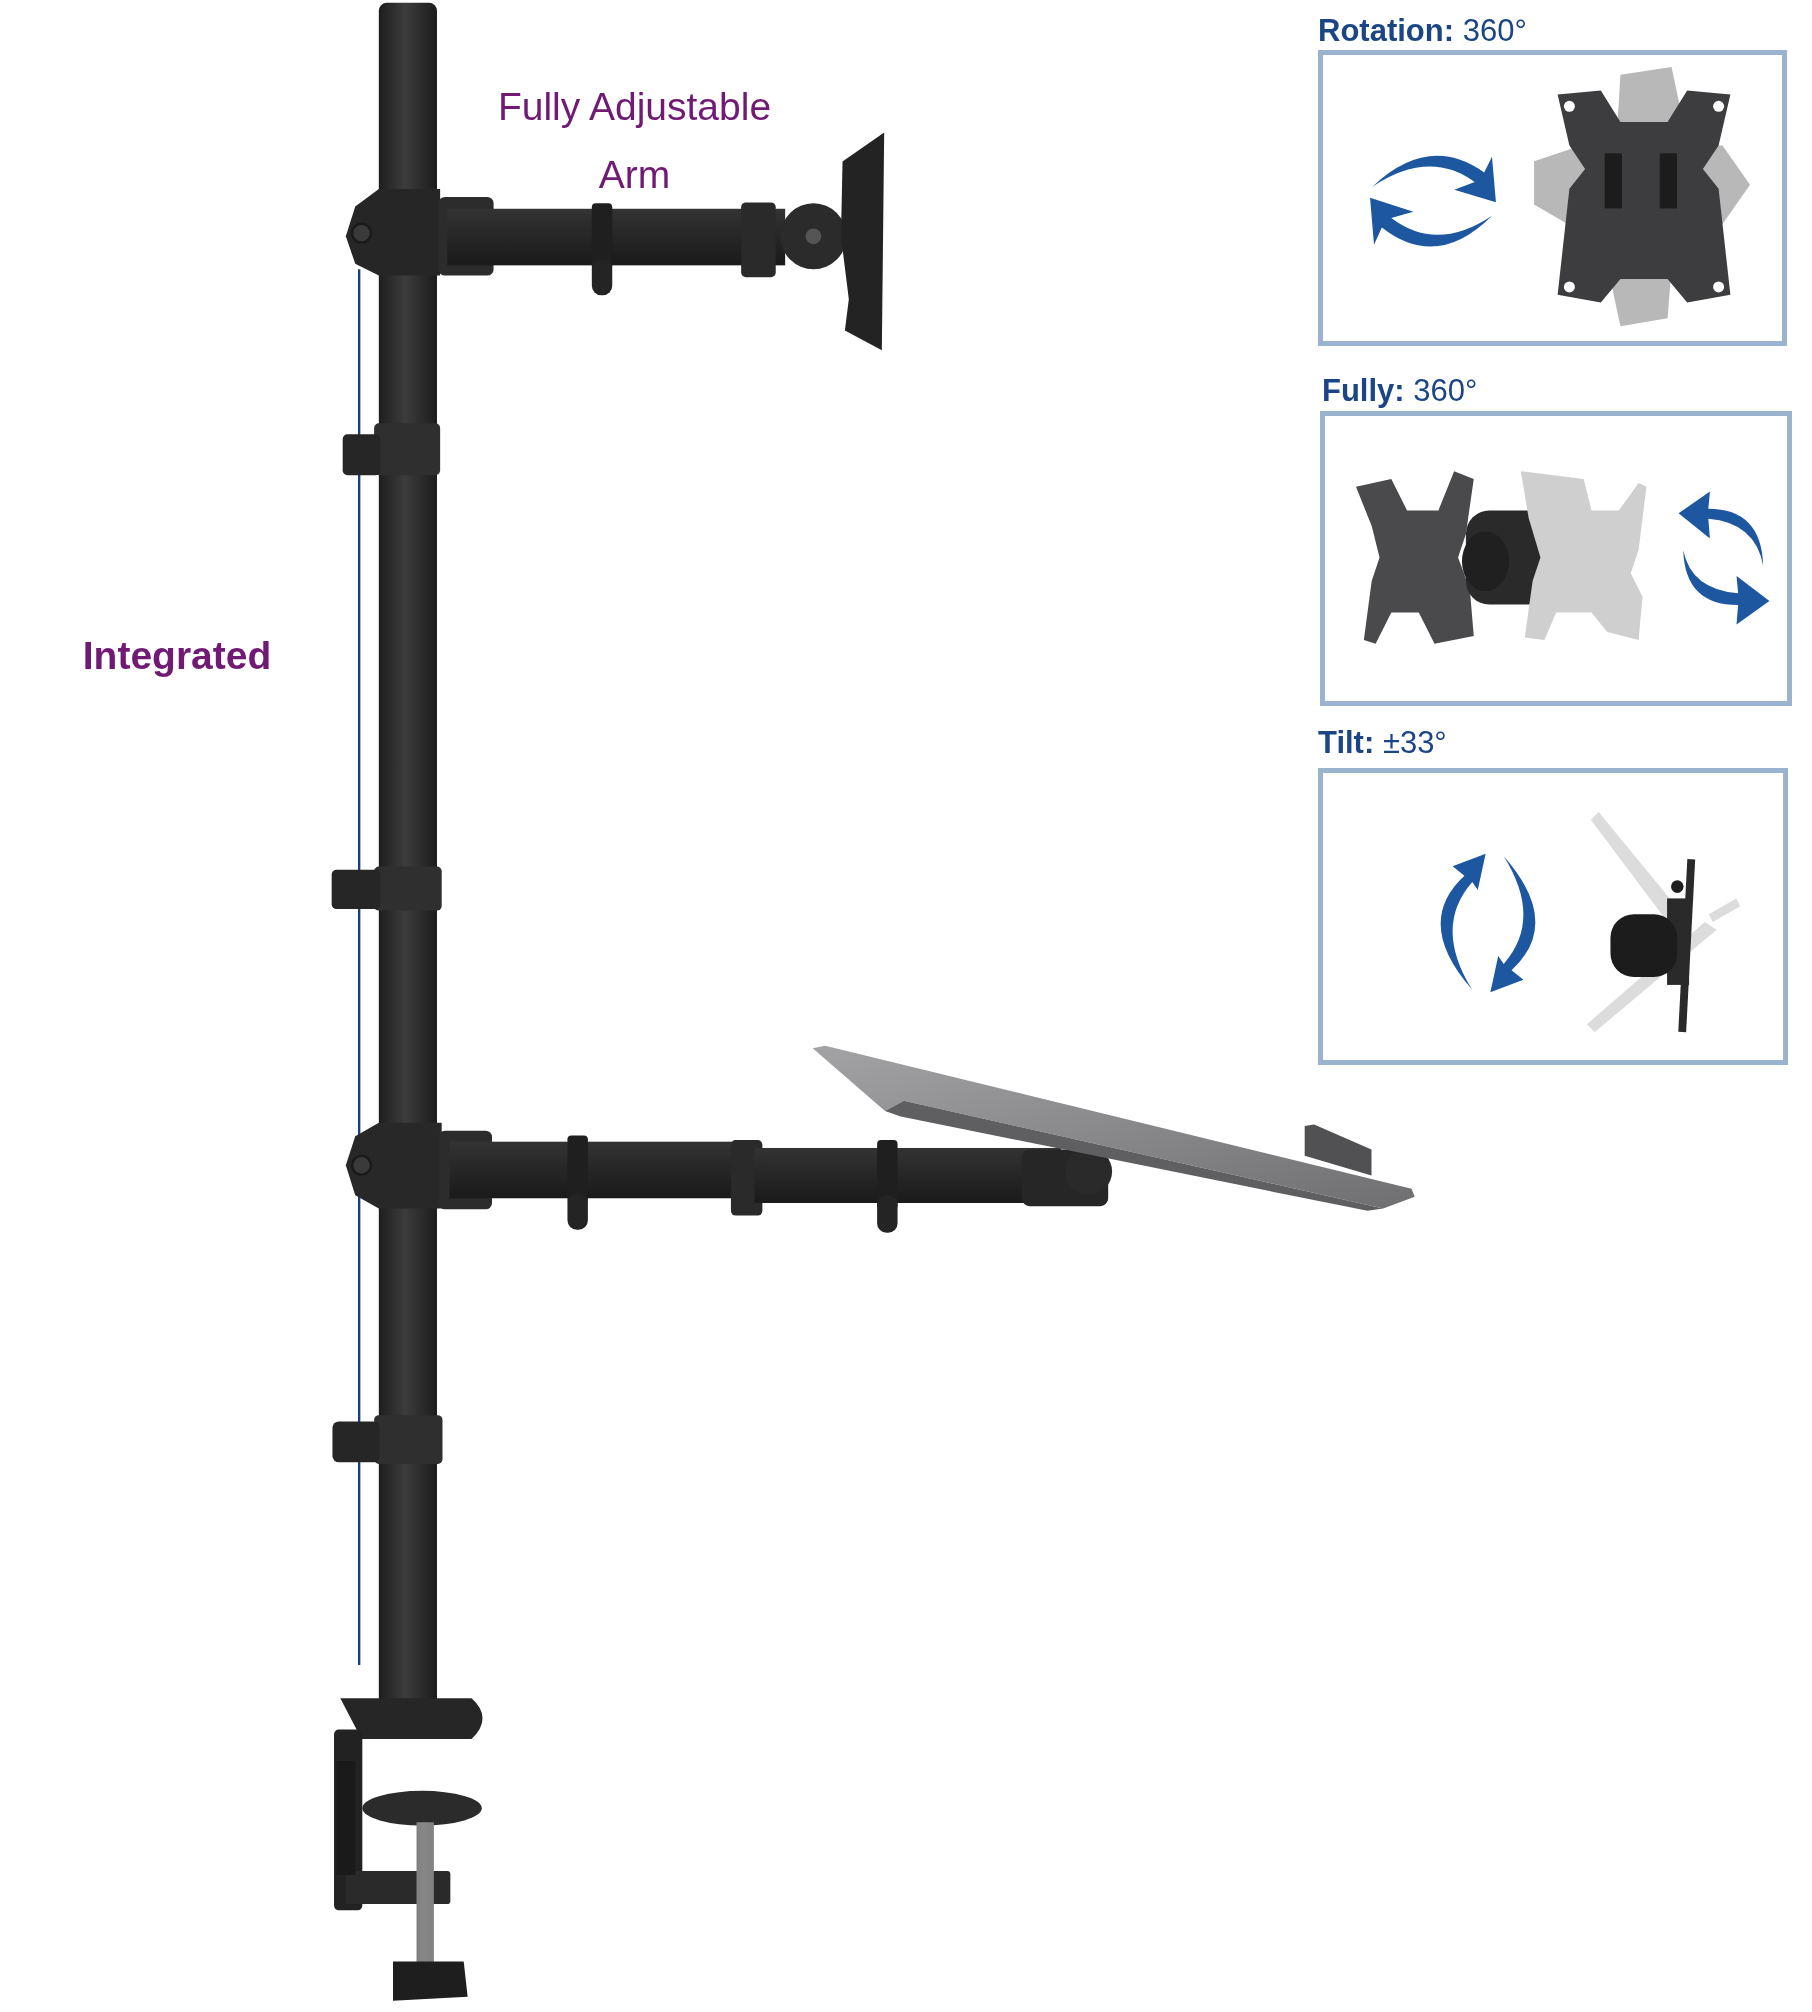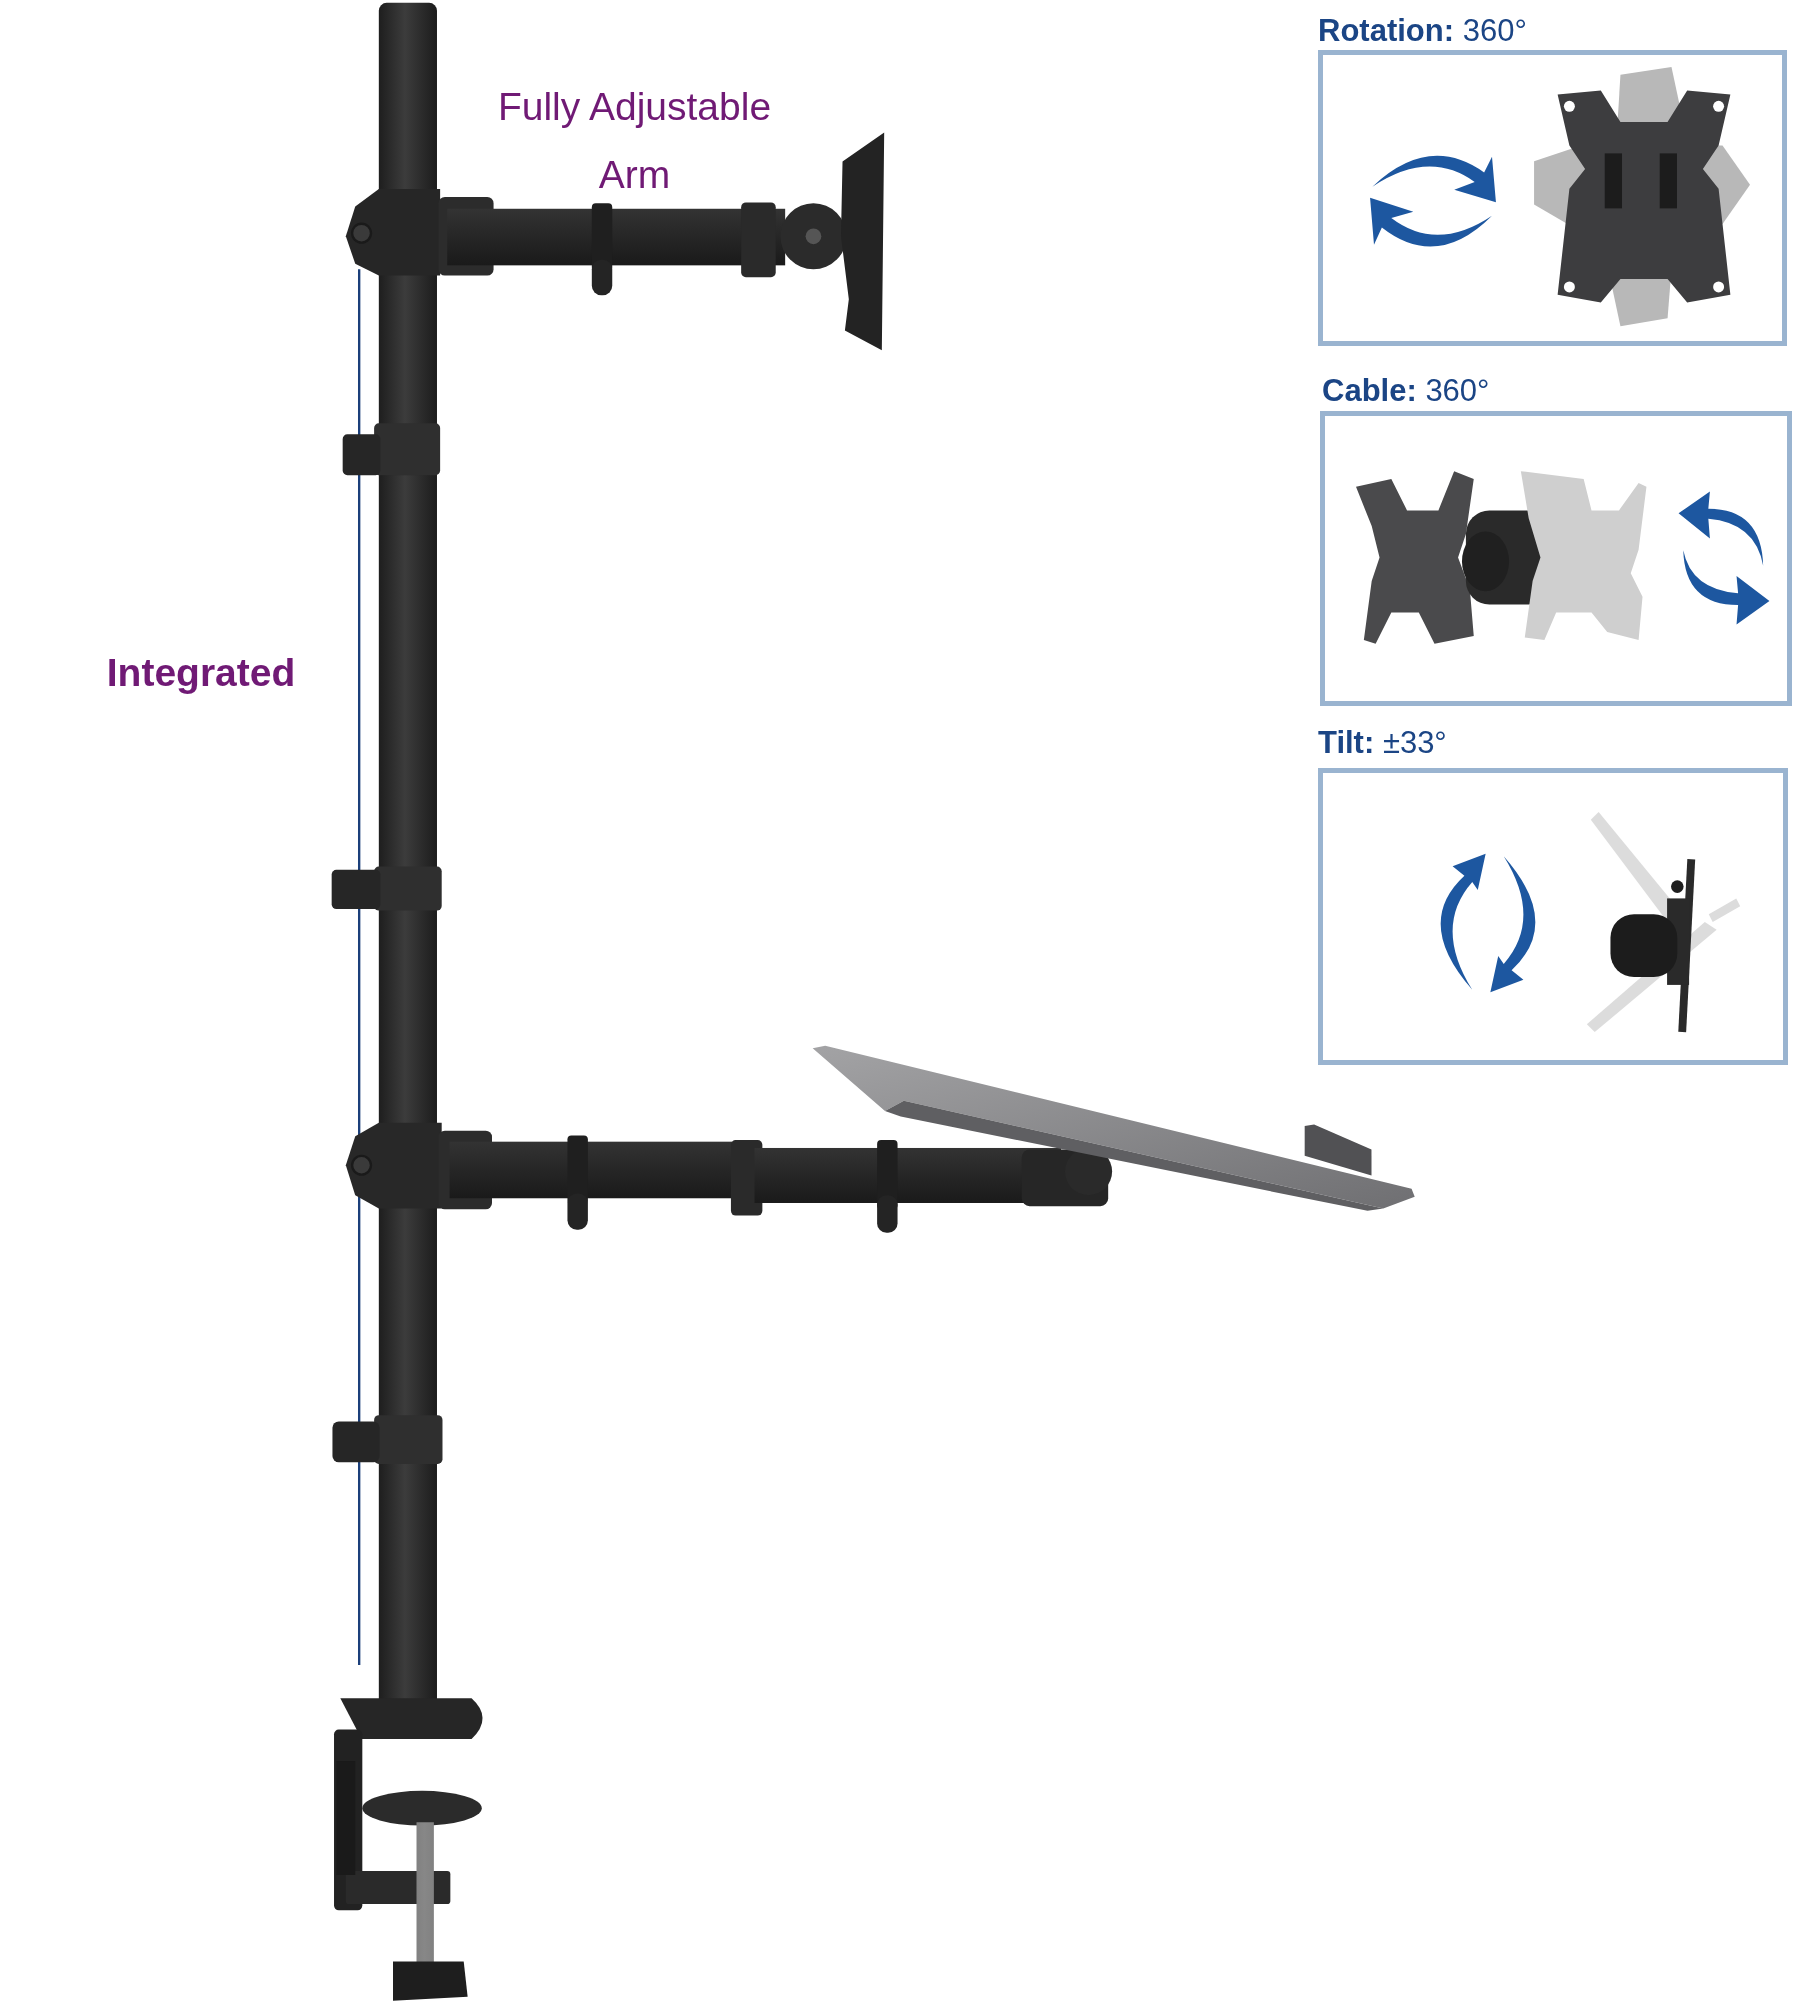--- a/index.html
+++ b/index.html
@@ -9,21 +9,21 @@
   .center{text-align:center;}
   .bold{font-weight:bold;}
   .feat-title{position:absolute;color:#1b4585;font-size:31px;line-height:35px;white-space:nowrap;}
   .feat-title .k{font-weight:bold;}
   .feat-box{position:absolute;border:5.5px solid #9ab4d0;background:#fff;box-sizing:border-box;}
   svg{display:block;}
 </style>
 </head>
 <body>
 
-<div class="abs label center" style="left:0;top:649px;width:354px;padding-left:24px;">
+<div class="abs label center" style="left:0;top:632px;width:354px;">
   <div class="bold">Integrated</div>
 </div>
 
 <div class="abs label center" style="left:481px;top:83px;width:307px;">
   <div>Fully Adjustable</div>
   <div style="margin-top:21px;">Arm</div>
 </div>
 
 <svg class="abs" style="left:0;top:0;" width="1454" height="2013" viewBox="0 0 1850 2560">
   <defs>
@@ -127,21 +127,21 @@
     <rect x="90" y="110" width="22" height="70" fill="#1c1c1c"></rect>
     <rect x="160" y="110" width="22" height="70" fill="#1c1c1c"></rect>
     <circle cx="45" cy="50" r="7" fill="#fff"></circle>
       <circle cx="235" cy="50" r="7" fill="#fff"></circle>
     <circle cx="45" cy="280" r="7" fill="#fff"></circle>
       <circle cx="235" cy="280" r="7" fill="#fff"></circle>
   </svg>
 </div>
 
 <div class="feat-title" style="left:1322px;top:373px;">
-  <span class="k">Cable:</span>
+  <span class="k">Fully:</span>
   <span>360°</span>
 </div>
 <div class="feat-box" style="left:1320px;top:411px;width:472px;height:295px;">
   <svg class="abs" style="left:31px;top:47px;" width="314" height="189" viewBox="0 0 400 240">
     <polygon points="0,30 45,20 65,60 105,60 125,10 150,20 140,90 130,120 145,160 150,220 100,230 80,190 45,190 25,230 10,225 20,150 30,120 20,80" fill="#4a4a4c"></polygon>
     <rect x="140" y="60" width="110" height="120" rx="30" fill="#2a2a2a"></rect>
     <ellipse cx="165" cy="125" rx="30" ry="38" fill="#202020"></ellipse>
     <polygon points="210,10 290,20 300,60 335,60 360,25 370,30 360,110 350,140 365,170 360,225 320,215 300,190 255,190 240,225 215,222 225,150 235,120 220,70" fill="#cfcfcf"></polygon>
   </svg>
   <svg class="abs" style="left:352px;top:75px;" width="94" height="134" viewBox="0 0 120 170">

